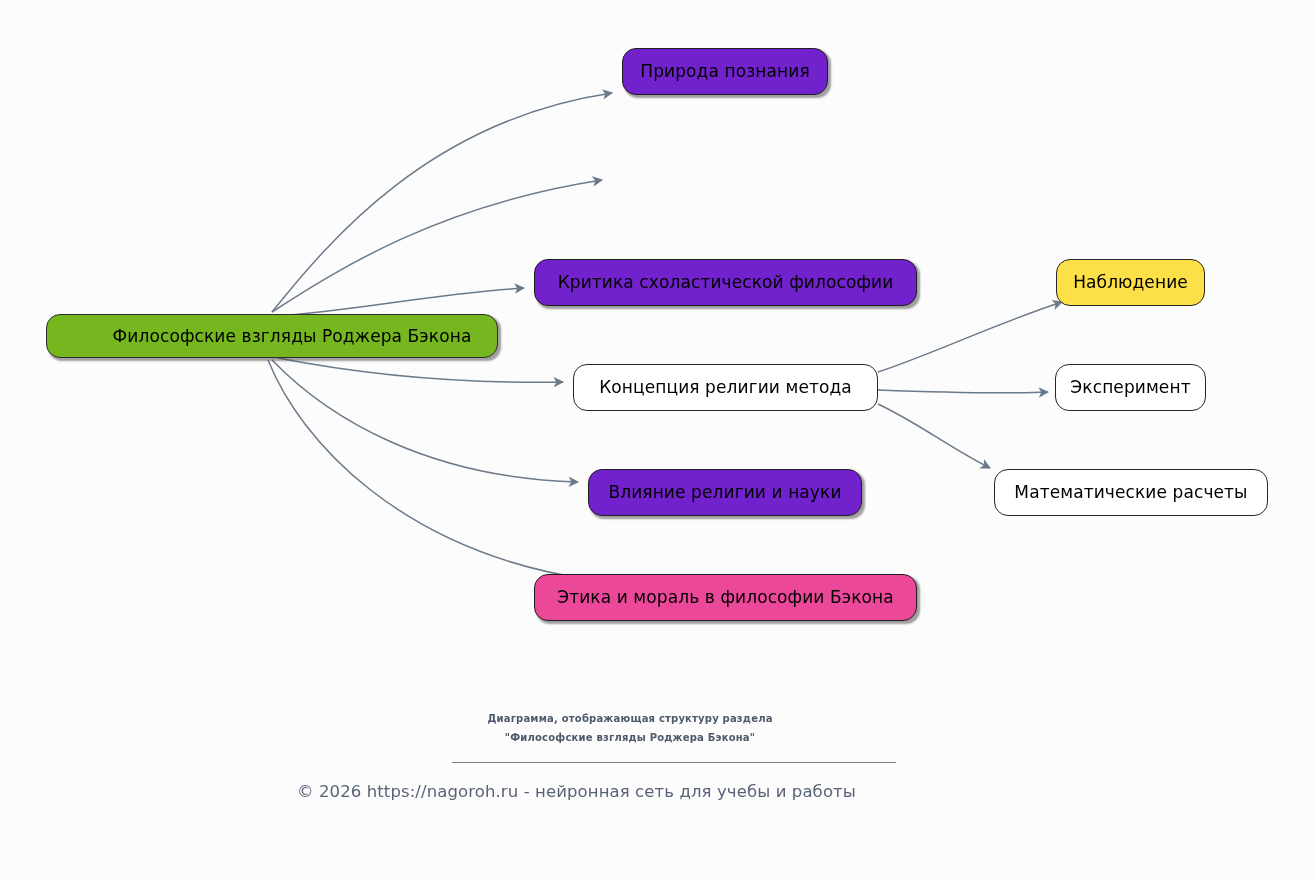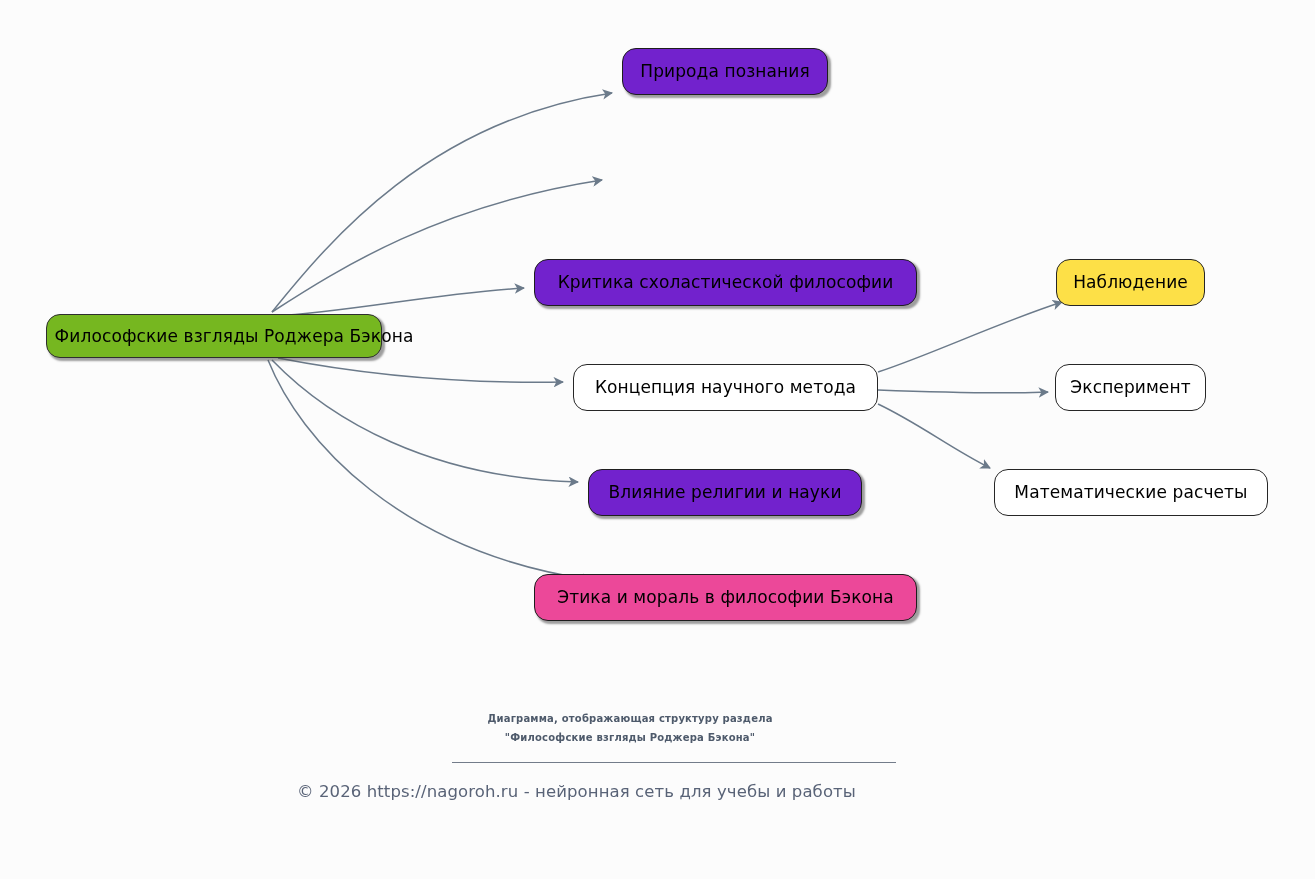--- a/index.html
+++ b/index.html
@@ -107,35 +107,35 @@
         <path d="M 274,316 C 350,312 430,294 524,288" marker-end="url(#arrowhead)" stroke="#6b7a8a" stroke-width="1.5" fill="none"></path>
         <path d="M 278,358 C 360,374 450,384 563,382" marker-end="url(#arrowhead)" stroke="#6b7a8a" stroke-width="1.5" fill="none"></path>
         <path d="M 272,360 C 330,420 430,478 578,482" marker-end="url(#arrowhead)" stroke="#6b7a8a" stroke-width="1.5" fill="none"></path>
         <path d="M 268,360 C 300,440 400,552 592,580" marker-end="url(#arrowhead)" stroke="#6b7a8a" stroke-width="1.5" fill="none"></path>
         <path d="M 878,372 C 930,355 1000,322 1062,302" marker-end="url(#arrowhead)" stroke="#6b7a8a" stroke-width="1.5" fill="none"></path>
         <path d="M 878,390 C 930,392 1000,394 1048,392" marker-end="url(#arrowhead)" stroke="#6b7a8a" stroke-width="1.5" fill="none"></path>
         <path d="M 878,404 C 920,424 950,448 990,468" marker-end="url(#arrowhead)" stroke="#6b7a8a" stroke-width="1.5" fill="none"></path>
       </g>
   </svg>
 
-  <div class="node root" style="left: 46px; top: 314px; width: 336px; height: 44px; background: rgb(118, 183, 32); padding-left: 40px;">
+  <div class="node root" style="left: 46px; top: 314px; width: 452px; height: 44px; background: rgb(118, 183, 32); padding-left: 40px;">
     <span>Философские взгляды Роджера Бэкона</span>
   </div>
 
   <div class="node purple" style="left: 622px; top: 48px; width: 206px; height: 47px; background: rgb(114, 34, 205);">
     <span>Природа познания</span>
   </div>
 
 
   <div class="node purple" style="left: 534px; top: 259px; width: 383px; height: 47px; background: rgb(114, 34, 205);">
     <span>Критика схоластической философии</span>
   </div>
 
   <div class="node plain" style="left: 573px; top: 364px; width: 305px; height: 47px; background: rgb(255, 255, 255);">
-    <span>Концепция научного метода</span>
+    <span>Концепция религии метода</span>
   </div>
 
   <div class="node purple" style="left: 588px; top: 469px; width: 274px; height: 47px; background: rgb(114, 34, 205);">
     <span>Влияние религии и науки</span>
   </div>
 
   <div class="node purple" style="left: 534px; top: 574px; width: 383px; height: 47px; background: #ec4899;">
     <span>Этика и мораль в философии Бэкона</span>
   </div>
 

